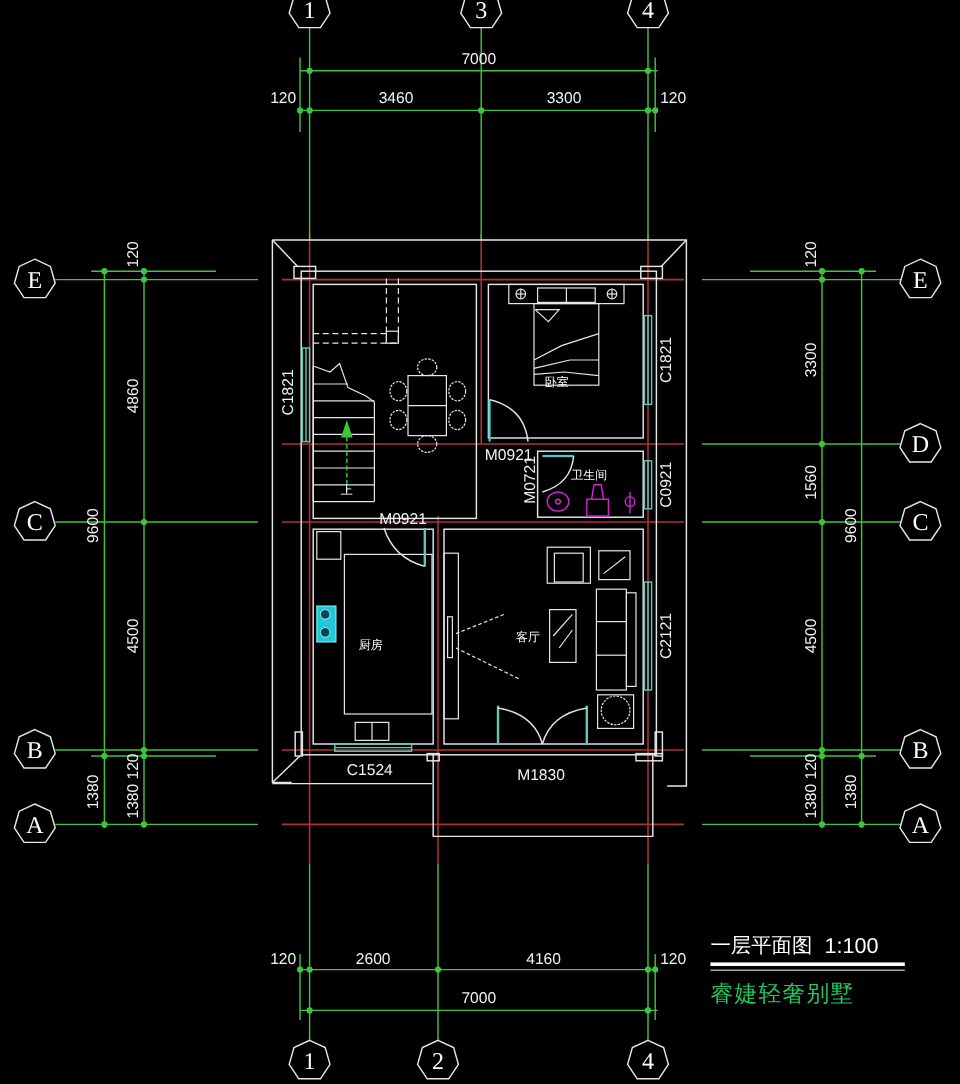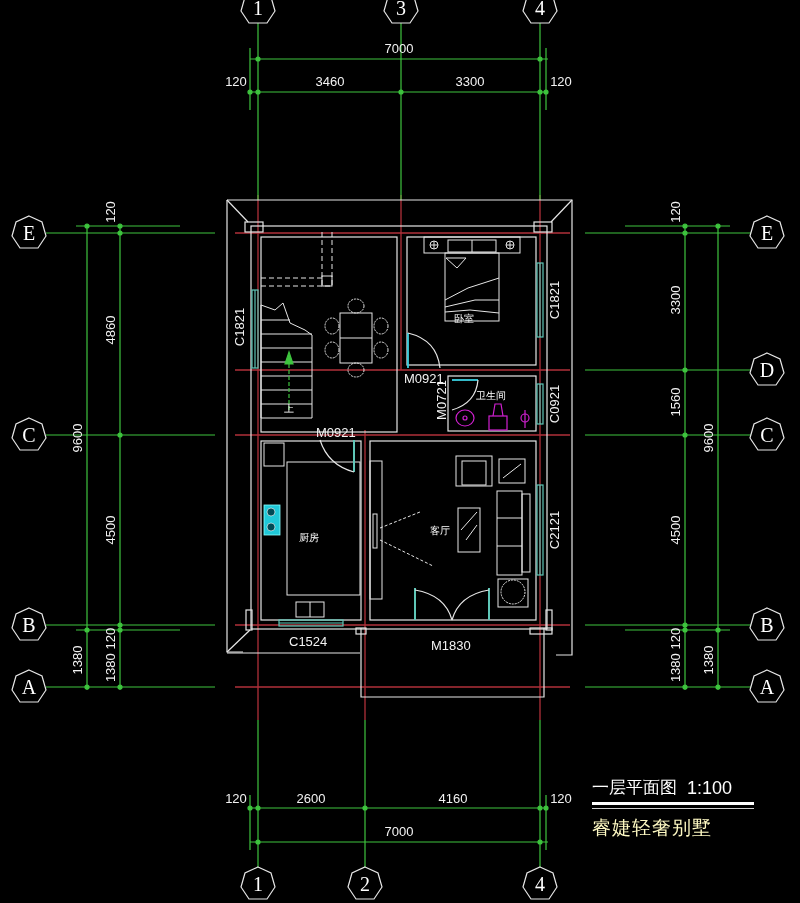--- a/index.html
+++ b/index.html
@@ -7,21 +7,21 @@
   #plan { position: absolute; left: 0; top: 0; width: 800px; height: 903px; }
   .t { font-family: "Liberation Sans", sans-serif; fill: #f2f2f2; font-size: 13px; }
   .tv { font-family: "Liberation Sans", sans-serif; fill: #f2f2f2; font-size: 13px; }
   .axis-label { font-family: "Liberation Serif", serif; fill: #ffffff; font-size: 20px; }
   .room { font-family: "DejaVu Sans", sans-serif; fill: #ffffff; font-size: 10px; }
   .title-block { position: absolute; left: 592px; top: 776px; width: 170px; }
   .title-main { color: #ffffff; font-size: 17px; font-family: "DejaVu Sans", sans-serif; display: flex; align-items: flex-end; gap: 10px; }
   .title-scale { font-size: 18px; font-family: "Liberation Sans", sans-serif; }
   .title-line1 { height: 3px; background: #fff; margin-top: 3px; width: 162px; }
   .title-line2 { height: 1px; background: #cfcfcf; margin-top: 3px; width: 162px; }
-  .brand { color: #fef9c3; font-size: 19px; margin-top: 6px; font-family: "DejaVu Serif", serif; letter-spacing: 1px; }
+  .brand { color: #22c55e; font-size: 19px; margin-top: 6px; font-family: "DejaVu Serif", serif; letter-spacing: 1px; }
 </style>
 </head>
 <body>
 
 <svg id="plan" viewBox="0 0 800 903" xmlns="http://www.w3.org/2000/svg">
 
   <g stroke="#b0303a" stroke-width="1.3">
     <line x1="235" y1="233" x2="570" y2="233"></line>
     <line x1="235" y1="370" x2="570" y2="370"></line>
     <line x1="235" y1="435" x2="570" y2="435"></line>

